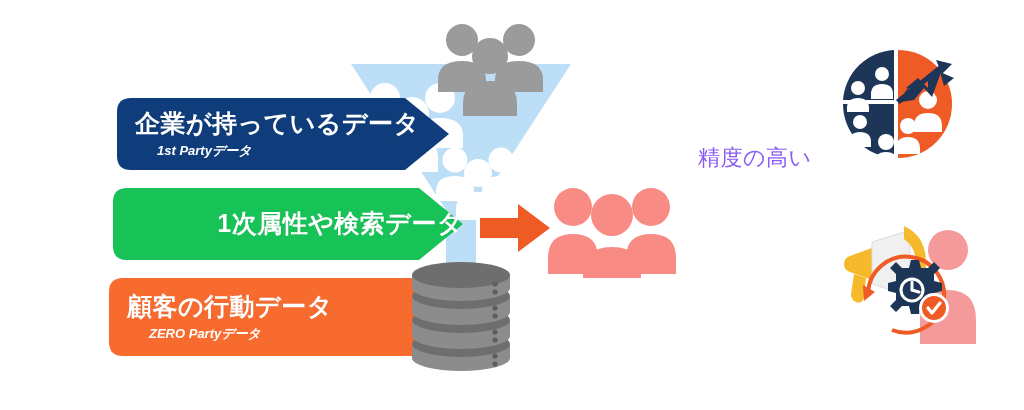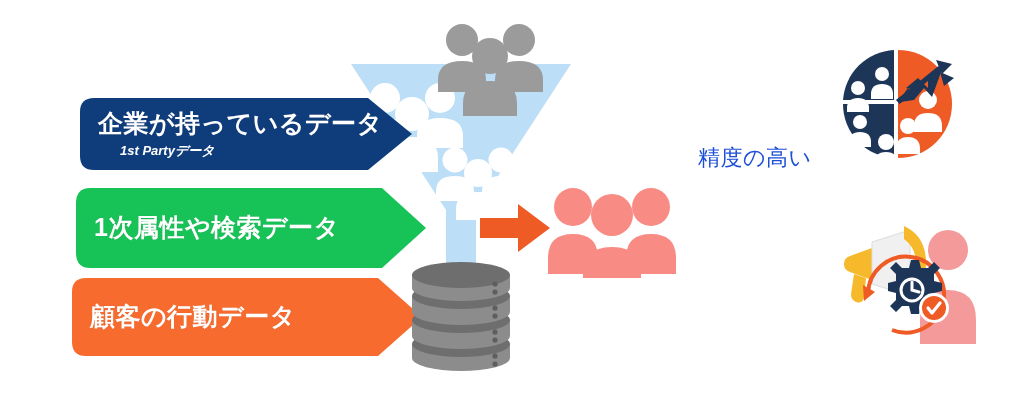--- a/index.html
+++ b/index.html
@@ -19,20 +19,21 @@
     inset: 0;
     width: 1024px;
     height: 410px;
   }
 
   
   .banner {
     position: absolute;
     display: block;
     color: #ffffff;
+    margin-left: 37px;
   }
   .banner .bg {
     position: absolute;
     inset: 0;
     width: 100%;
     height: 100%;
   }
   .banner .txt {
     position: absolute;
     left: 0;
@@ -58,33 +59,33 @@
     font-size: 13px;
     font-weight: bold;
     line-height: 1.1;
     margin-top: 7px;
     margin-left: 22px;
     white-space: nowrap;
     font-style: italic;
   }
 
   #banner-1 { left: 80px;  top: 98px;  width: 332px; height: 72px; }
-  #banner-2 { left: 76px;  top: 188px; width: 350px; height: 80px; }
+  #banner-2 { left: 76px;  top: 188px; width: 350px; height: 72px; text-align: right; }
   #banner-3 { left: 72px;  top: 278px; width: 350px; height: 78px; }
 
   
   #funnel-graphic { position: absolute; left: 326px; top: 12px; width: 270px; height: 280px; }
   #db-graphic     { position: absolute; left: 406px; top: 262px; width: 110px; height: 118px; }
   #flow-arrow     { position: absolute; left: 480px; top: 202px; width: 70px; height: 52px; }
   #audience-group { position: absolute; left: 548px; top: 182px; width: 128px; height: 96px; }
 
   
   .right-block { position: absolute; }
   .right-block .label {
-    color: #1d4ed8;
+    color: #8b5cf6;
     font-size: 22px;
     line-height: 1.45;
     font-weight: 500;
     letter-spacing: 0.5px;
     white-space: nowrap;
   }
   #segmentation-block { left: 698px; top: 142px; }
   #realtime-block     { left: 698px; top: 276px; }
 
   #segmentation-icon { position: absolute; left: 836px; top: 42px;  width: 128px; height: 124px; }
@@ -147,20 +148,21 @@
       <div class="title">1次属性や検索データ</div>
     </div>
   </div>
 
   <div class="banner" id="banner-3">
     <svg class="bg" viewBox="0 0 350 78" preserveAspectRatio="none">
       <path d="M14 0 L306 0 L350 39 L306 78 L14 78 Q0 78 0 64 L0 14 Q0 0 14 0 Z" fill="#f86b2e"></path>
     </svg>
     <div class="txt">
       <div class="title">顧客の行動データ</div>
+      <div class="sub">ZERO Partyデータ</div>
     </div>
   </div>
 
   <div id="db-graphic">
     <svg viewBox="0 0 110 118" width="110" height="118" aria-hidden="true">
       <g>
         <path d="M6 96 a49 13 0 0 0 98 0 l0 -14 l-98 0 z" fill="#8c8c8c"></path>
         <ellipse cx="55" cy="82" rx="49" ry="13" fill="#6e6e6e"></ellipse>
         <path d="M6 74 a49 13 0 0 0 98 0 l0 -16 l-98 0 z" fill="#8c8c8c"></path>
         <ellipse cx="55" cy="58" rx="49" ry="13" fill="#6e6e6e"></ellipse>

